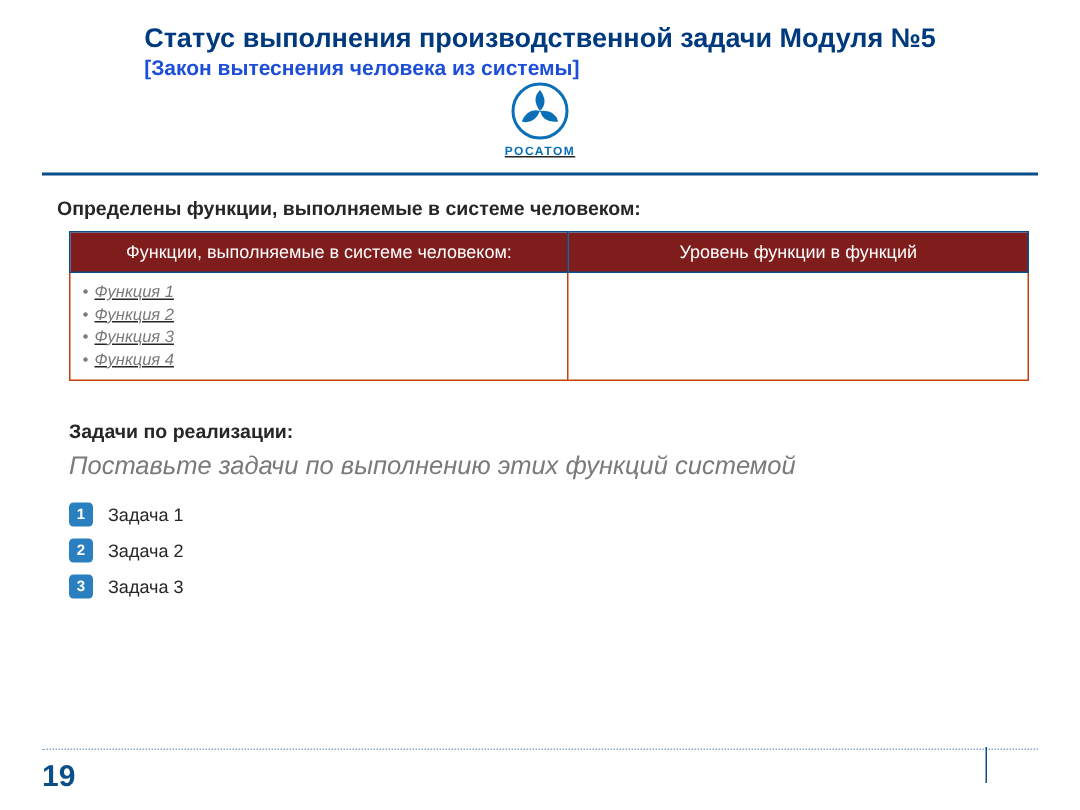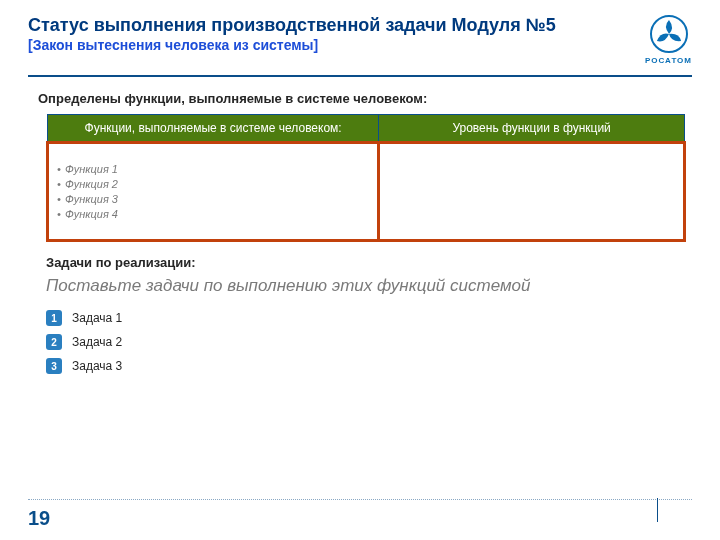--- a/index.html
+++ b/index.html
@@ -1,33 +1,33 @@
 <!DOCTYPE html>
 <html><head>
   <meta charset="utf-8">
   <style>
     * { box-sizing: border-box; margin: 0; padding: 0; }
     html, body { width: 720px; height: 540px; font-family: Arial, sans-serif; background: #fff; color: #262626; }
     .slide { position: relative; width: 720px; height: 540px; padding: 14px 28px 12px 28px; }
-    .header { display: flex; align-items: flex-start; justify-content: space-between; }
+    .header { display: flex; align-items: center; justify-content: space-between; flex-direction: column; }
     .title-block { max-width: 560px; }
     .title-line1 { color: #003a7e; font-size: 18px; font-weight: bold; line-height: 1.25; }
     .title-line2 { color: #1d4ed8; font-size: 14px; font-weight: bold; line-height: 1.25; }
-    .logo-rosatom { text-align: center; }
+    .logo-rosatom { text-align: center; text-decoration: underline; }
     .logo-rosatom svg { display: block; margin: 0 auto; }
     .logo-rosatom-text { font-size: 8px; letter-spacing: 1px; color: #0a6fb6; margin-top: 2px; font-weight: bold; }
     .rule { border: none; border-top: 2px solid #0a4e8a; margin-top: 10px; }
     .section-heading { font-size: 13px; font-weight: bold; margin: 14px 0 8px 10px; }
     .func-table { width: 640px; margin: 0 0 0 18px; border-collapse: collapse; }
-    .func-table th { background: #4d7c0f; color: #fff; font-size: 12px; font-weight: normal; padding: 6px 8px; text-align: center; border: 1px solid #0a4e8a; }
-    .func-table td { border: 3px solid #c2410c; padding: 18px 8px; font-size: 11px; vertical-align: top; }
+    .func-table th { background: #7f1d1d; color: #fff; font-size: 12px; font-weight: normal; padding: 6px 8px; text-align: center; border: 1px solid #0a4e8a; }
+    .func-table td { border: 1px solid #c2410c; padding: 6px 8px; font-size: 11px; vertical-align: top; text-decoration: underline; }
     .func-cell ul { list-style: none; padding-left: 0; }
     .func-cell li { color: #7a7a7a; font-style: italic; position: relative; padding-left: 8px; line-height: 1.35; }
     .func-cell li::before { content: "•"; position: absolute; left: 0; color: #7a7a7a; }
-    .subheading { font-size: 13px; font-weight: bold; margin: 13px 0 6px 18px; }
+    .subheading { font-size: 13px; font-weight: bold; margin: 26px 0 6px 18px; }
     .subnote { font-size: 17px; font-style: italic; color: #7a7a7a; margin: 0 0 14px 18px; }
     .tasks { margin-left: 18px; }
     .task-row { display: flex; align-items: center; margin-bottom: 8px; }
     .badge { display: inline-flex; align-items: center; justify-content: center; width: 16px; height: 16px; border-radius: 3px; background: #2a7fc0; color: #fff; font-size: 10px; font-weight: bold; margin-right: 10px; }
     .task-label { font-size: 12px; font-weight: normal; }
     .footer { position: absolute; left: 0; right: 0; bottom: 10px; padding: 0 28px; display: flex; align-items: flex-end; justify-content: space-between; }
     .logo-tvel { display: flex; align-items: center; gap: 6px; }
     .logo-tvel-text { font-size: 14px; font-weight: bold; color: #333; letter-spacing: 1px; }
     .page-no { color: #0a4e8a; font-size: 20px; font-weight: bold; }
     .page-sep { position: absolute; right: 62px; bottom: 8px; width: 1px; height: 24px; background: #0a4e8a; }

